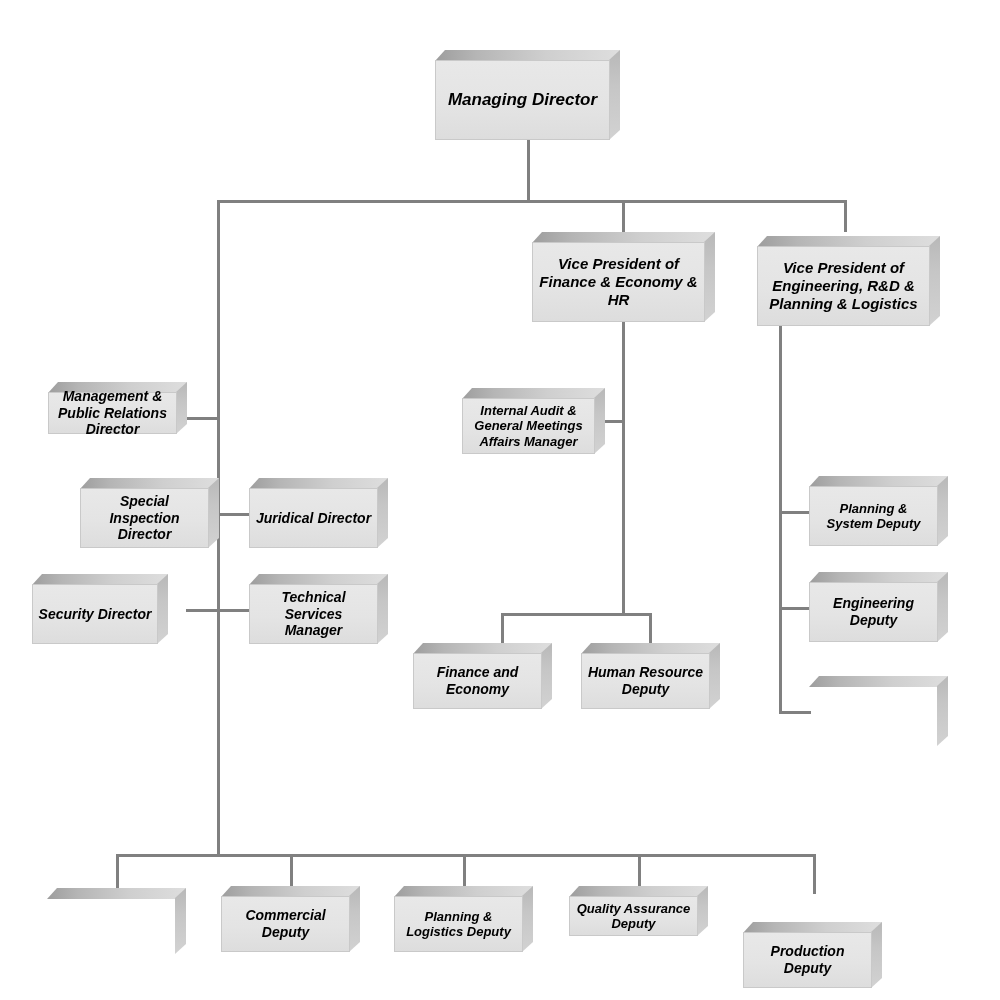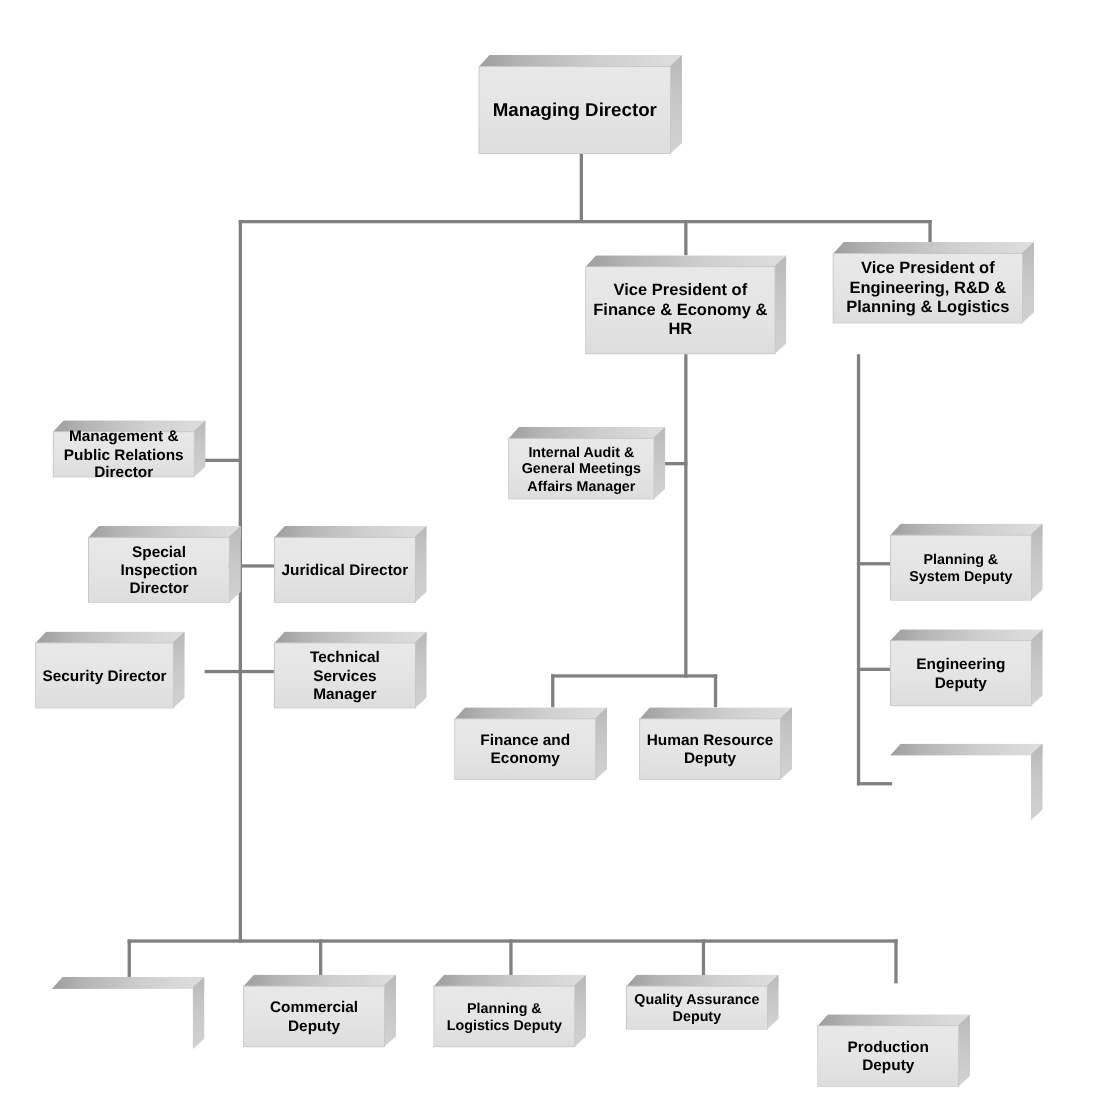--- a/index.html
+++ b/index.html
@@ -24,20 +24,21 @@
     position: absolute;
     background: #808080;
   }
   .conn.h { height: 3px; }
   .conn.v { width: 3px; }
 
   
   .node {
     position: absolute;
     box-sizing: border-box;
+    font-style: italic;
   }
   
   .node .face {
     position: absolute;
     left: 0;
     top: 10px;
     right: 10px;
     bottom: 0;
     background: linear-gradient(180deg, #e8e8e8 0%, #e4e4e4 55%, #dddddd 100%);
     border: 1px solid #c9c9c9;
@@ -125,21 +126,21 @@
     <div class="side"></div>
     <div class="face">Managing Director</div>
   </div>
 
   <div class="node t-lg" style="left:532px; top:232px; width:183px; height:90px;">
     <div class="top"></div>
     <div class="side"></div>
     <div class="face">Vice President of Finance &amp; Economy &amp; HR</div>
   </div>
 
-  <div class="node t-lg" style="left:757px; top:220px; width:183px; height:74px;">
+  <div class="node t-lg" style="left:757px; top:236px; width:183px; height:90px;">
     <div class="top"></div>
     <div class="side"></div>
     <div class="face">Vice President of Engineering, R&amp;D &amp; Planning &amp; Logistics</div>
   </div>
 
   <div class="node t-md" style="left:48px; top:382px; width:139px; height:52px;">
     <div class="top"></div>
     <div class="side"></div>
     <div class="face">Management &amp; Public Relations Director</div>
   </div>

